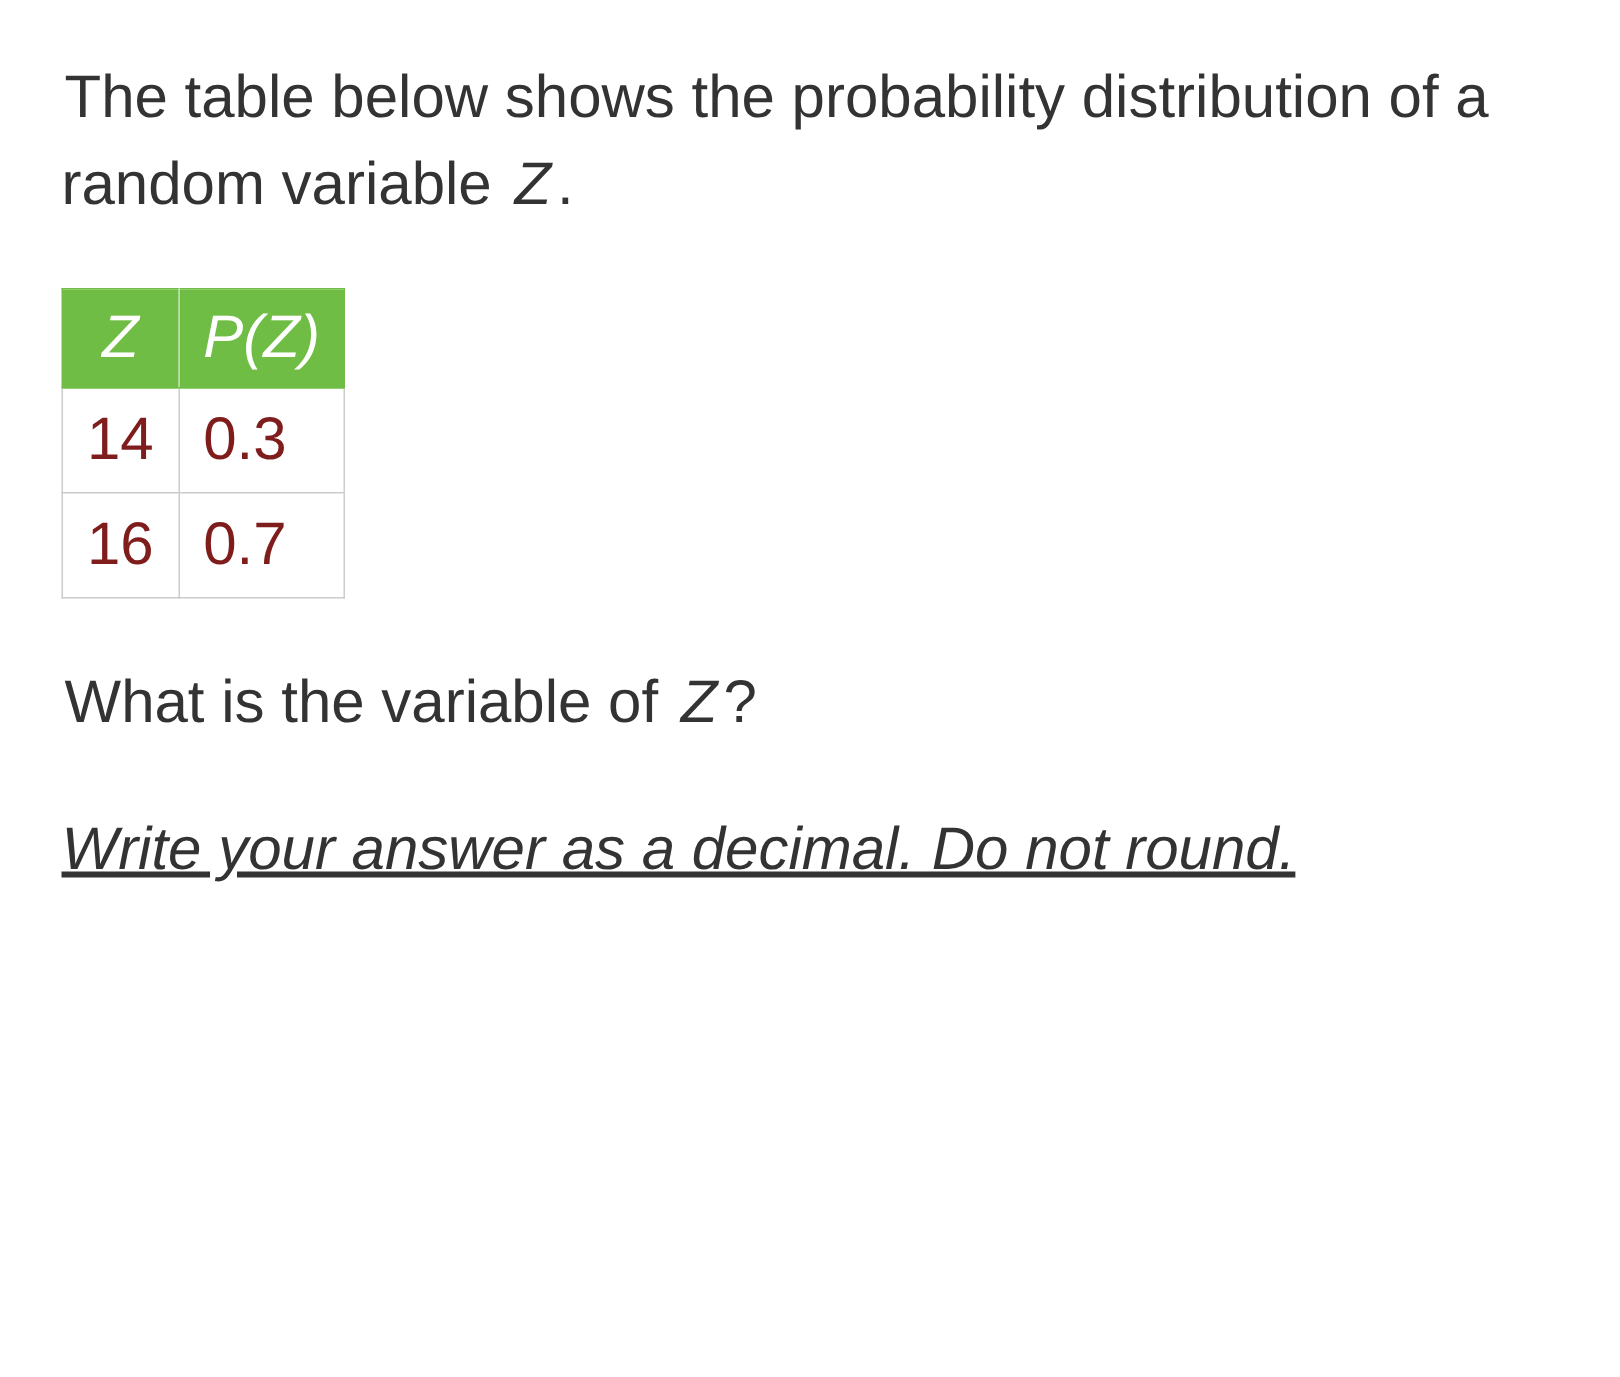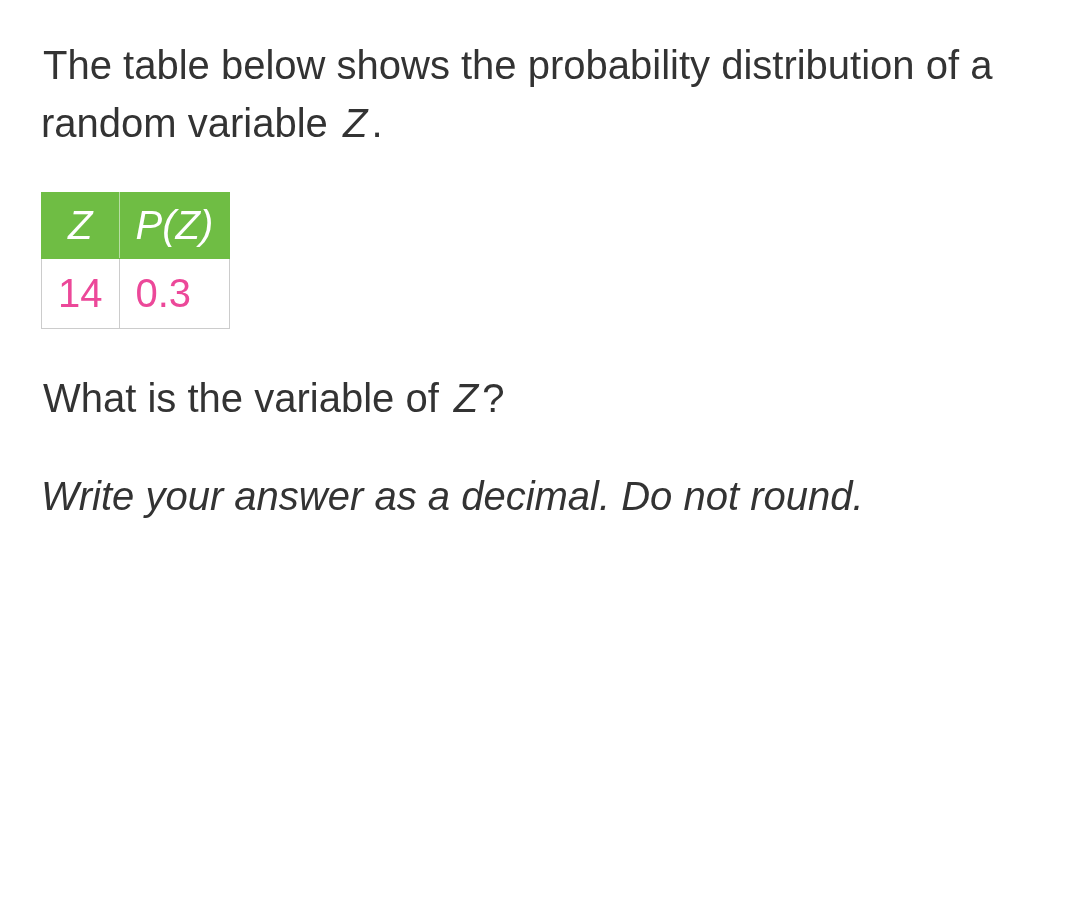--- a/index.html
+++ b/index.html
@@ -37,29 +37,30 @@
       font-size: 40px;
     }
     th.th-left {
       border-right: 1px solid rgba(255,255,255,0.5);
     }
     td {
       border: 1px solid #ccc;
       padding: 12px 16px;
       text-align: left;
       font-size: 40px;
-      color: #ec4899;
+      color: #7f1d1d;
     }
     .question-text {
       margin-bottom: 40px;
       line-height: 1.45;
     }
     .instruction-text {
       font-style: italic;
       line-height: 1.45;
+      text-decoration: underline;
     }
   </style>
 </head>
 <body>
 
 <p class="prompt-text">
   <span>The table below shows the probability distribution of a random variable </span><span class="var-italic">Z</span><span>.</span>
 </p>
 
 <table>
@@ -67,20 +68,24 @@
     <tr>
       <th class="th-left">Z</th>
       <th>P(Z)</th>
     </tr>
   </thead>
   <tbody>
     <tr>
       <td>14</td>
       <td>0.3</td>
     </tr>
+    <tr>
+      <td>16</td>
+      <td>0.7</td>
+    </tr>
   </tbody>
 </table>
 
 <p class="question-text">
   <span>What is the variable of </span><span class="var-italic">Z</span><span>?</span>
 </p>
 
 <p class="instruction-text">Write your answer as a decimal. Do not round.</p>
 
 </body></html>

